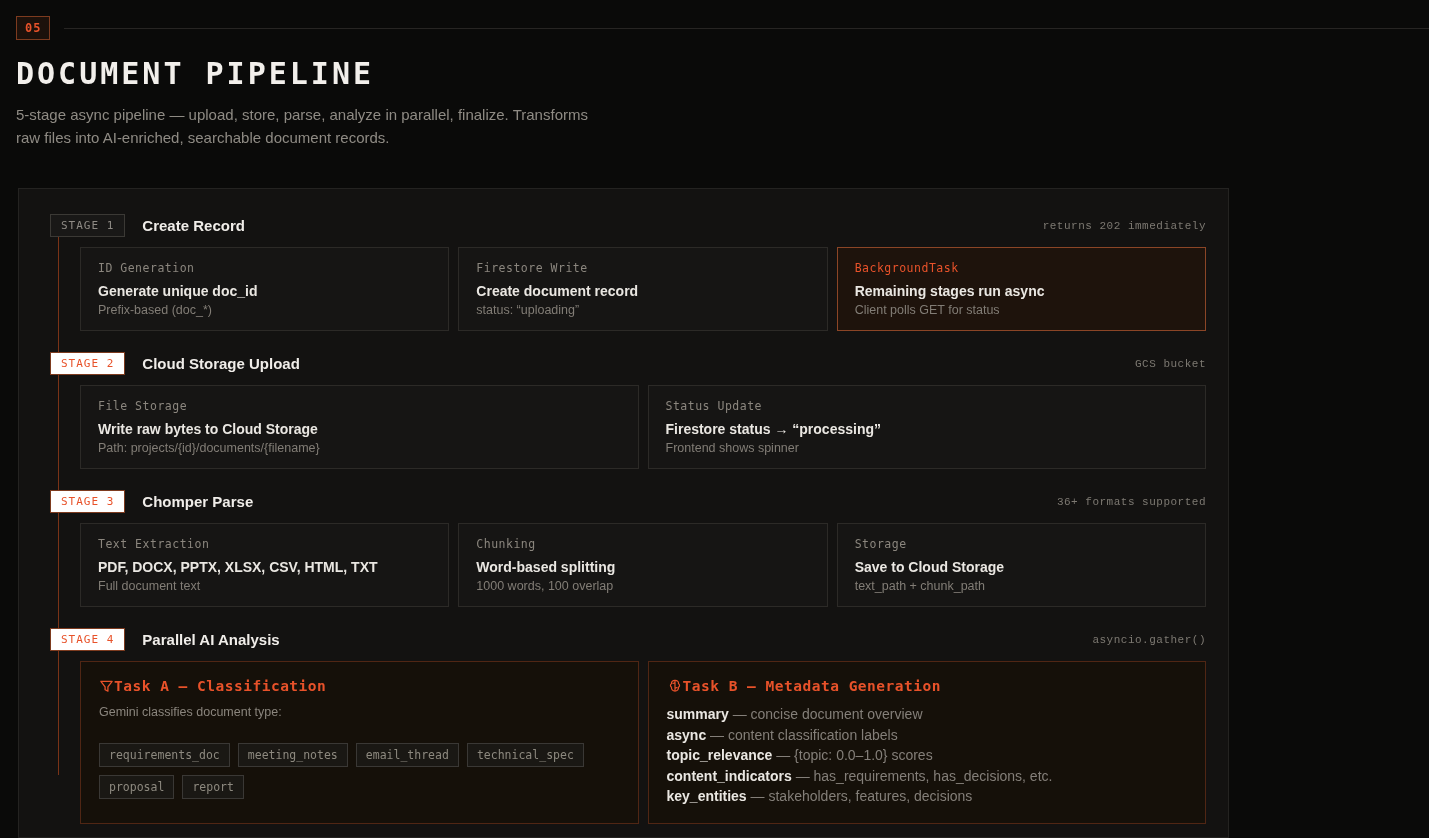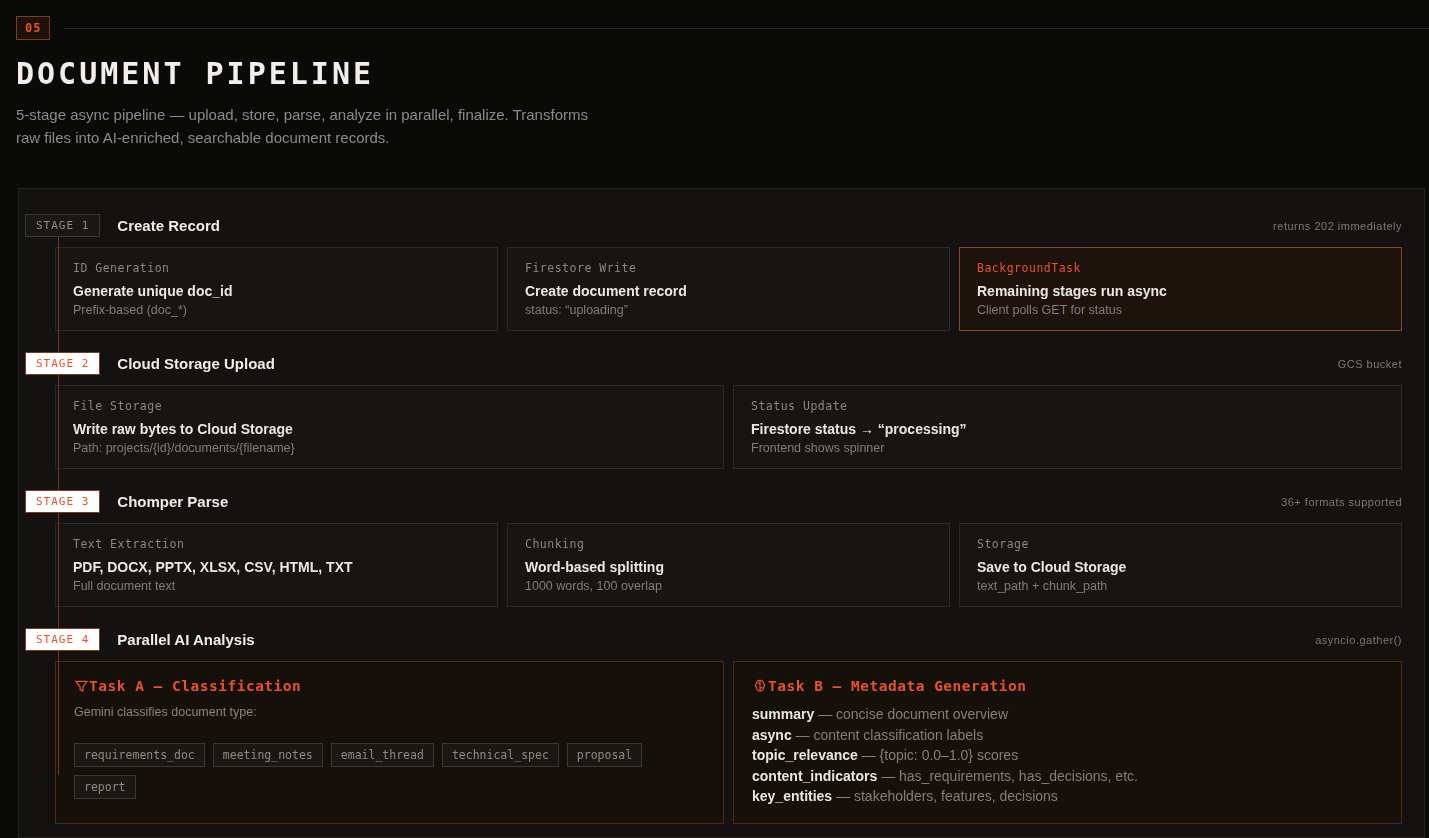--- a/index.html
+++ b/index.html
@@ -30,41 +30,41 @@
     color:#f2efeb;
   }
   .page-subtitle {
     margin-top:12px; font-size:15px; line-height:1.55;
     color:#8f8b84; max-width:650px;
   }
 
   
   .pipeline-panel {
     position:absolute; top:188px; left:18px;
-    width:1407px; height:650px;
+    width:1211px; height:650px;
     background:#131211; border:1px solid #242321;
-    padding:25px 22px 0 6px;
+    padding:25px 22px 0 31px;
   }
   .connector-line {
     position:absolute; left:39px; top:44px; width:1px; height:542px;
     background:#7a3317; z-index:0;
   }
 
   
   .stage-header { display:flex; align-items:center; position:relative; z-index:1; }
   .stage-badge {
     font-family:"DejaVu Sans Mono", monospace;
     font-size:11px; letter-spacing:1px;
     padding:4px 10px; position:relative; z-index:1;
     color:#8f8b85; border:1px solid #3b3935; background:#191817;
   }
   .stage-badge.accent { color:#e8522a; border-color:#7d3b1f; background:#ffffff; }
   .stage-title { font-size:15px; font-weight:bold; color:#f0ede9; margin-left:17px; }
   .stage-meta {
-    margin-left:auto; font-family:Liberation Sans, sans-serif;
+    margin-left:auto; font-family:Liberation Mono, monospace;
     font-size:11px; color:#7d7972; letter-spacing:0.5px;
   }
 
   
   .stage-cards { display:flex; gap:9px; margin:10px 0 21px 30px; align-items:stretch; }
   .card {
     flex:1; background:#161514; border:1px solid #2c2a27;
     padding:13px 17px;
   }
   .card-label {

